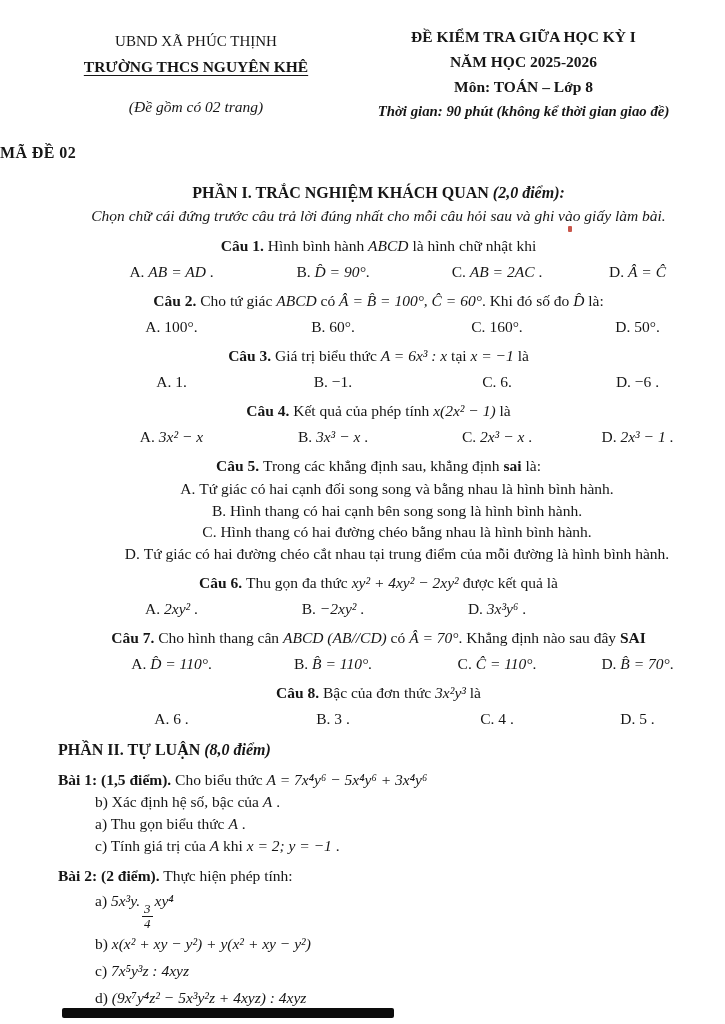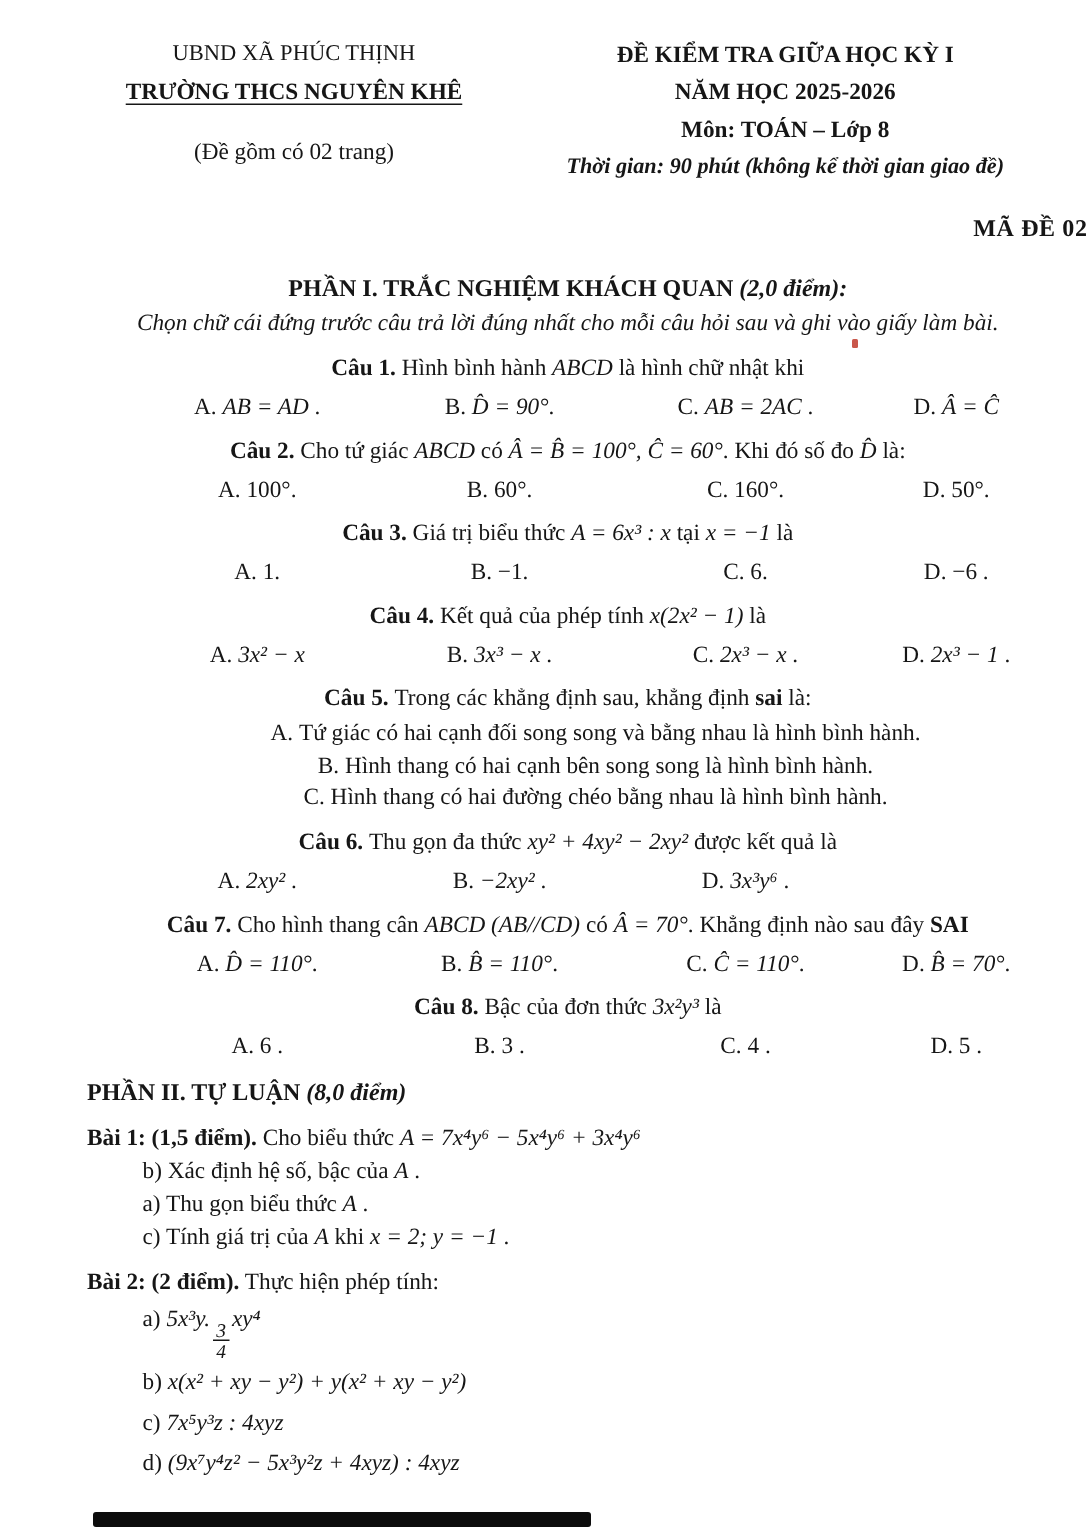--- a/index.html
+++ b/index.html
@@ -10,30 +10,30 @@
     overflow:hidden;
     font-family:"Liberation Serif","DejaVu Serif",serif;
     font-size:15.5px;
     color:#161616;
   }
   .b{font-weight:bold;}
   .m{font-style:italic;}
   .italic{font-style:italic;}
 
   
-  .header{display:flex;padding:24px 24px 0 50px;}
+  .header{display:flex;padding:24px 24px 0 50px;align-items:center;}
   .h-left{width:292px;text-align:center;}
   .h-right{flex:1;text-align:center;padding-left:4px;}
   .h-line{line-height:25px;}
   .h-authority{font-size:15px;}
   .h-school{font-weight:bold;text-decoration:underline;text-underline-offset:3px;}
-  .pages-note{margin-top:15px;}
+  .pages-note{margin-top:15px;font-style:italic;}
   .h-right .h-line{font-weight:bold;}
   .time-line{font-weight:normal;font-style:italic;font-size:14.8px;line-height:24px;}
-  .exam-code{text-align:right;margin-top:21px;font-weight:bold;font-size:16px;letter-spacing:.4px;}
+  .exam-code{text-align:left;margin-top:21px;font-weight:bold;font-size:16px;letter-spacing:.4px;}
 
   
   .section{padding:0 26px 0 58px;}
   .part1{margin-top:19px;text-align:center;}
   .part2{margin-top:9px;}
   .section-title{line-height:23px;font-size:16px;}
   .instruction{margin-top:1px;line-height:22px;font-style:italic;}
 
   
   .question{margin-top:8px;}
@@ -122,20 +122,21 @@
             <div class="option"><span class="opt-key">C.&nbsp;</span><span class="m ">2x³ − x</span><span> .</span></div>
             <div class="option"><span class="opt-key">D.&nbsp;</span><span class="m ">2x³ − 1</span><span> .</span></div>
           </div>
         </div>
         <div class="question">
           <div class="q-stem"><span class="q-label">Câu 5.&nbsp;</span><span>Trong các khẳng định sau, khẳng định </span><span class="b">sai</span><span> là:</span></div>
           <div class="options stack">
             <div class="option"><span class="opt-key">A.&nbsp;</span><span>Tứ giác có hai cạnh đối song song và bằng nhau là hình bình hành.</span></div>
             <div class="option"><span class="opt-key">B.&nbsp;</span><span>Hình thang có hai cạnh bên song song là hình bình hành.</span></div>
             <div class="option"><span class="opt-key">C.&nbsp;</span><span>Hình thang có hai đường chéo bằng nhau là hình bình hành.</span></div>
+            <div class="option"><span class="opt-key">D.&nbsp;</span><span>Tứ giác có hai đường chéo cắt nhau tại trung điểm của mỗi đường là hình bình hành.</span></div>
           </div>
         </div>
         <div class="question">
           <div class="q-stem"><span class="q-label">Câu 6.&nbsp;</span><span>Thu gọn đa thức </span><span class="m ">xy² + 4xy² − 2xy²</span><span> được kết quả là</span></div>
           <div class="options row4">
             <div class="option"><span class="opt-key">A.&nbsp;</span><span class="m ">2xy²</span><span> .</span></div>
             <div class="option"><span class="opt-key">B.&nbsp;</span><span class="m ">−2xy²</span><span> .</span></div>
             <div class="option"><span class="opt-key">D.&nbsp;</span><span class="m ">3x³y⁶</span><span> .</span></div>
           </div>
         </div>

